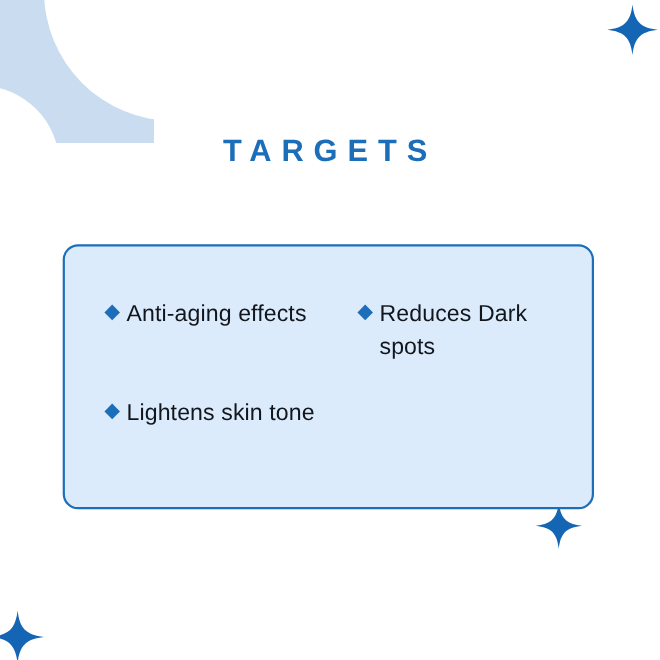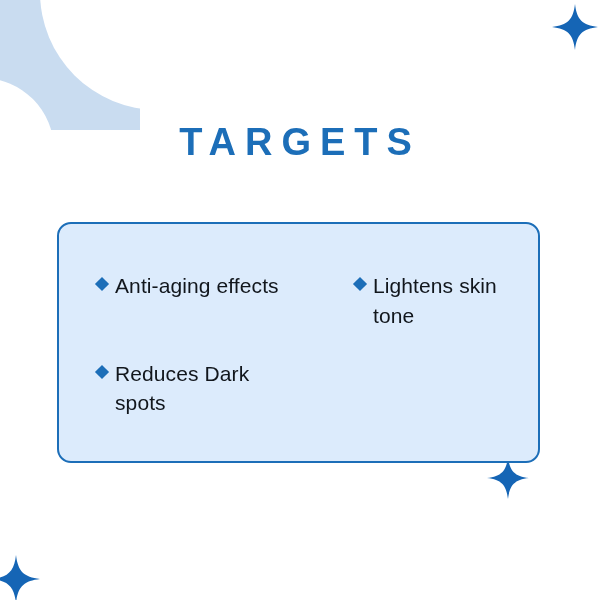--- a/index.html
+++ b/index.html
@@ -40,21 +40,21 @@
   .sparkle-br { left: 487px; top: 455px; width: 42px; height: 46px; }
   .sparkle-bl { left: -8px;  top: 553px; width: 48px; height: 52px; }
 
   
   .title {
     position: absolute;
     left: 0;
     top: 122px;
     width: 600px;
     text-align: center;
-    font-size: 38px;
+    font-size: 28px;
     font-weight: 700;
     letter-spacing: 9px;
     color: #1C6EB8;
     font-family: "Liberation Sans", sans-serif;
     line-height: 1.1;
   }
 
   
   .card {
     position: absolute;
@@ -75,21 +75,20 @@
     width: 100%;
     height: 100%;
     box-sizing: border-box;
     padding: 47px 18px 0 38px;
     display: grid;
     grid-template-columns: 230px 1fr;
     grid-template-rows: auto auto;
     row-gap: 30px;
     column-gap: 0px;
     align-content: start;
-    gap: 28px;
   }
 
   .bullet-item {
     display: flex;
     align-items: flex-start;
     gap: 8px;
   }
   .diamond {
     flex: 0 0 auto;
     width: 10px;
@@ -142,27 +141,27 @@
   <div class="title">TARGETS</div>
 
   <div class="card">
     <div class="grid">
 
       <div class="bullet-item col-left">
         <span class="diamond"></span>
         <span class="bullet-text">Anti-aging effects</span>
       </div>
 
+      <div class="bullet-item col-left">
+        <span class="diamond"></span>
+        <span class="bullet-text">Reduces Dark spots</span>
+      </div>
+
       <div class="bullet-item col-right">
         <span class="diamond"></span>
         <span class="bullet-text">Lightens skin tone</span>
-      </div>
-
-      <div class="bullet-item col-left">
-        <span class="diamond"></span>
-        <span class="bullet-text">Reduces Dark spots</span>
       </div>
 
 
     </div>
   </div>
 
 </div>
 
 </body></html>

